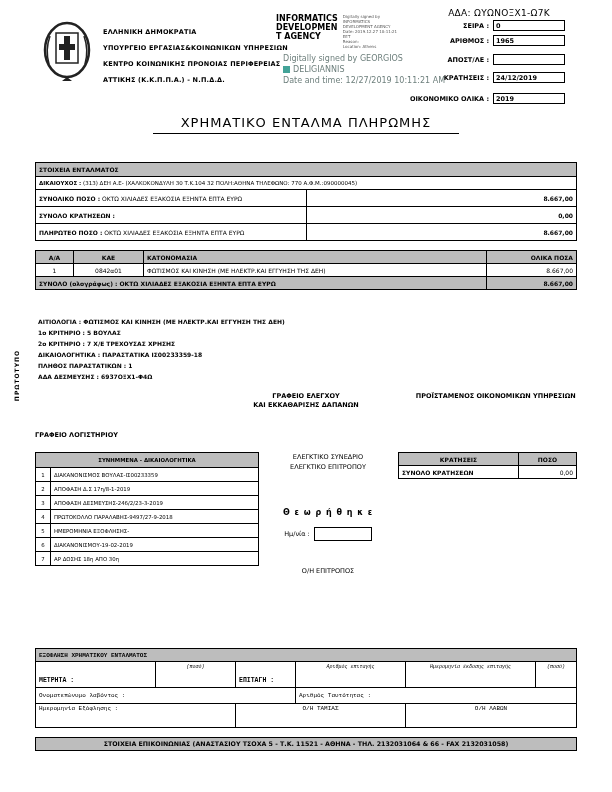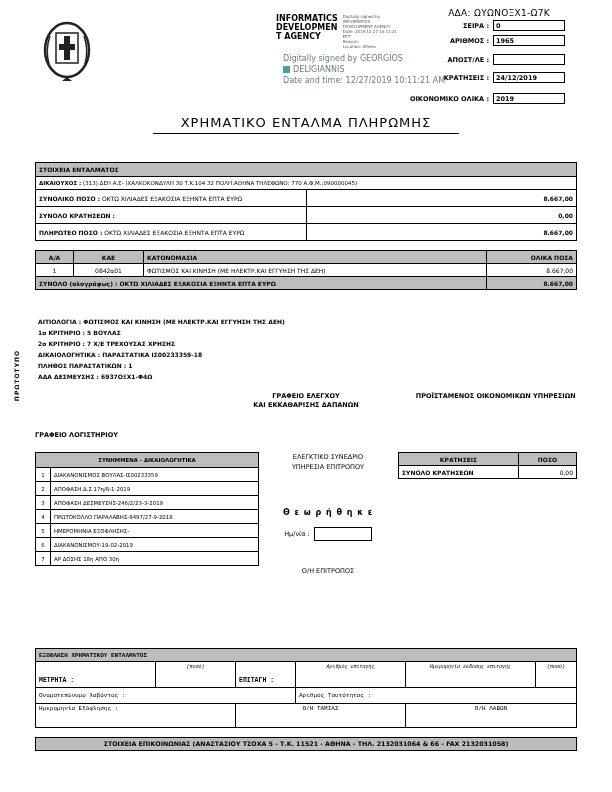--- a/index.html
+++ b/index.html
@@ -83,20 +83,26 @@
       <ellipse cx="27" cy="30" rx="22" ry="27" fill="none" stroke="#222" stroke-width="2.5"></ellipse>
       <path d="M9 44 Q5 30 10 16" fill="none" stroke="#222" stroke-width="1.5"></path>
       <path d="M45 44 Q49 30 44 16" fill="none" stroke="#222" stroke-width="1.5"></path>
       <rect x="16" y="13" width="22" height="30" fill="#fff" stroke="#222" stroke-width="1.5"></rect>
       <rect x="24" y="16" width="6" height="24" fill="#222"></rect>
       <rect x="19" y="24" width="16" height="6" fill="#222"></rect>
       <path d="M27 57 L22 61 L32 61 Z" fill="#222"></path>
     </svg>
   </div>
 
+  <div class="agency">
+    <div>ΕΛΛΗΝΙΚΗ ΔΗΜΟΚΡΑΤΙΑ</div>
+    <div>ΥΠΟΥΡΓΕΙΟ ΕΡΓΑΣΙΑΣ&amp;ΚΟΙΝΩΝΙΚΩΝ ΥΠΗΡΕΣΙΩΝ</div>
+    <div>ΚΕΝΤΡΟ ΚΟΙΝΩΝΙΚΗΣ ΠΡΟΝΟΙΑΣ ΠΕΡΙΦΕΡΕΙΑΣ</div>
+    <div>ΑΤΤΙΚΗΣ (Κ.Κ.Π.Π.Α.) - Ν.Π.Δ.Δ.</div>
+  </div>
 
   <div class="ida">
     <div class="ida-name">
       <div>INFORMATICS</div>
       <div>DEVELOPMEN</div>
       <div>T AGENCY</div>
     </div>
     <div class="ida-details">
       <div>Digitally signed by</div>
       <div>INFORMATICS</div>
@@ -248,21 +254,21 @@
         </tr>
     <tr>
           <td class="numcol">7</td>
           <td>ΑΡ ΔΟΣΗΣ 18η ΑΠΟ 30η</td>
         </tr>
   </tbody>
     </table>
 
   <div class="court">
     <div class="c-line">ΕΛΕΓΚΤΙΚΟ ΣΥΝΕΔΡΙΟ</div>
-    <div class="c-line">ΥΠΗΡΕΣΙΑ ΕΠΙΤΡΟΠΟΥ</div>
+    <div class="c-line">ΕΛΕΓΚΤΙΚΟ ΕΠΙΤΡΟΠΟΥ</div>
     <div class="c-approved">Θ ε ω ρ ή θ η κ ε</div>
     <div class="c-date">
       <span>Ημ/νία :</span>
       <span class="c-box"></span>
     </div>
     <div class="c-comm">Ο/Η ΕΠΙΤΡΟΠΟΣ</div>
   </div>
 
   <table class="tbl ded">
     <colgroup>

